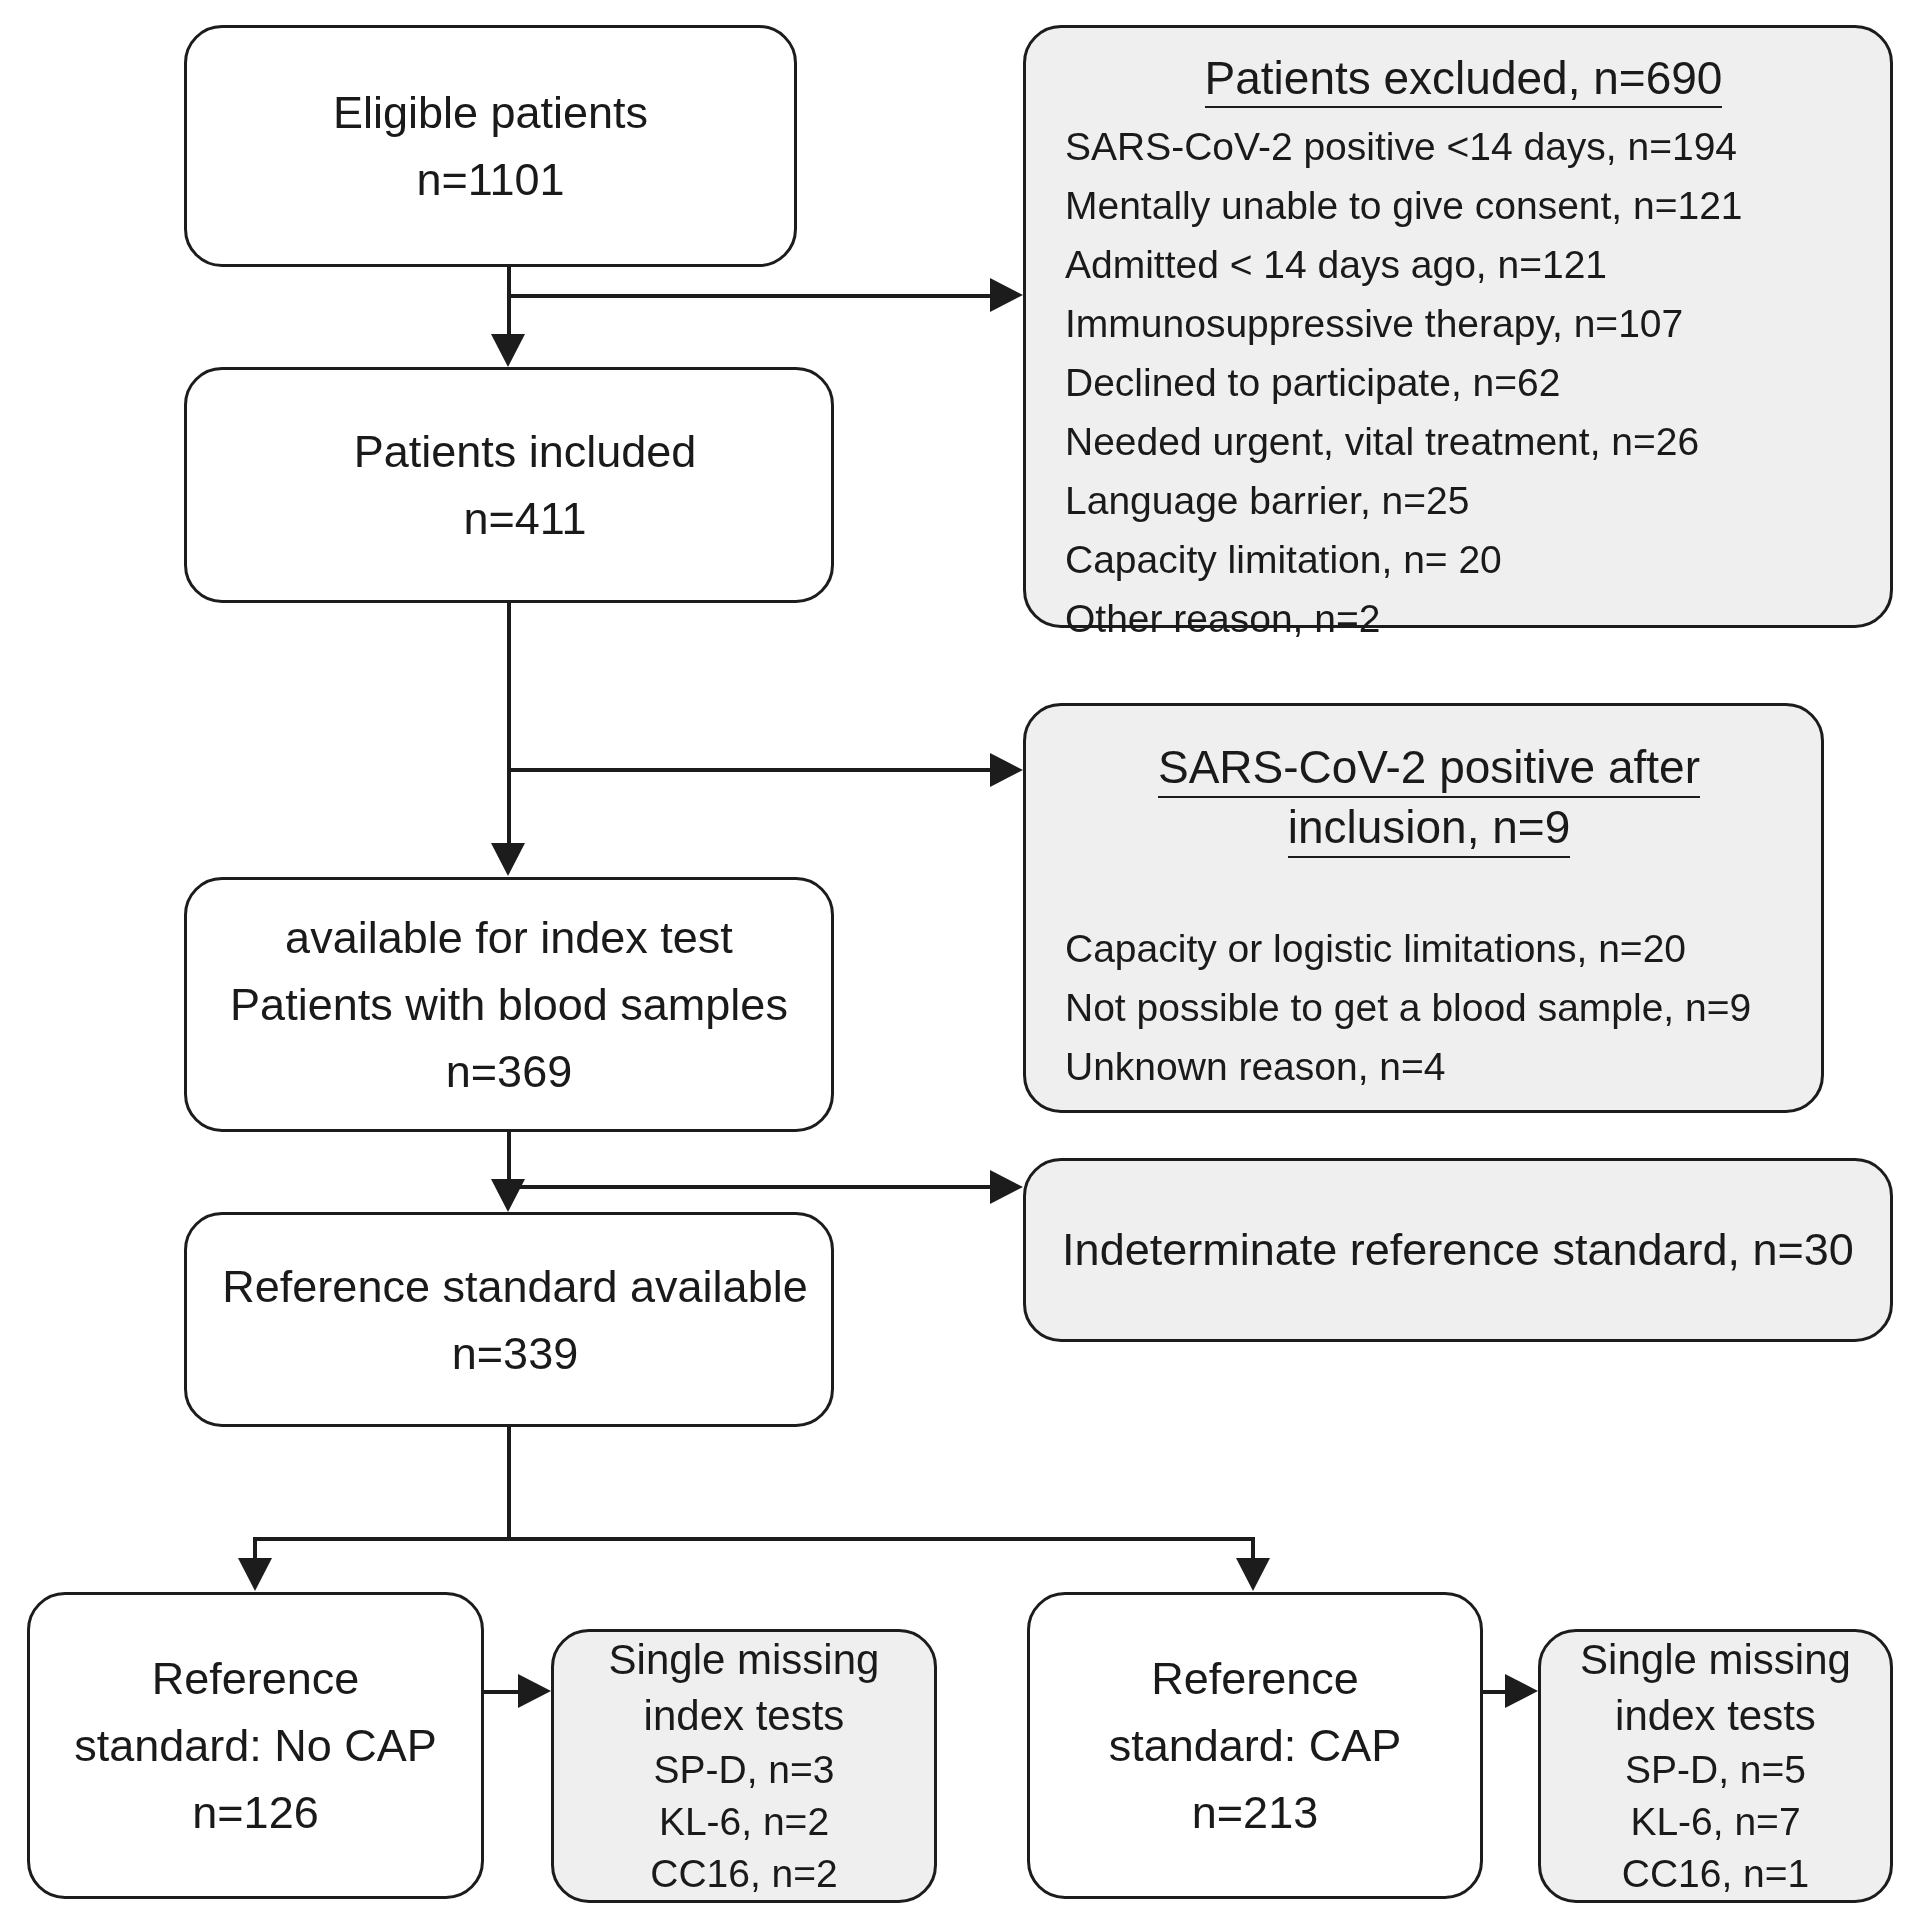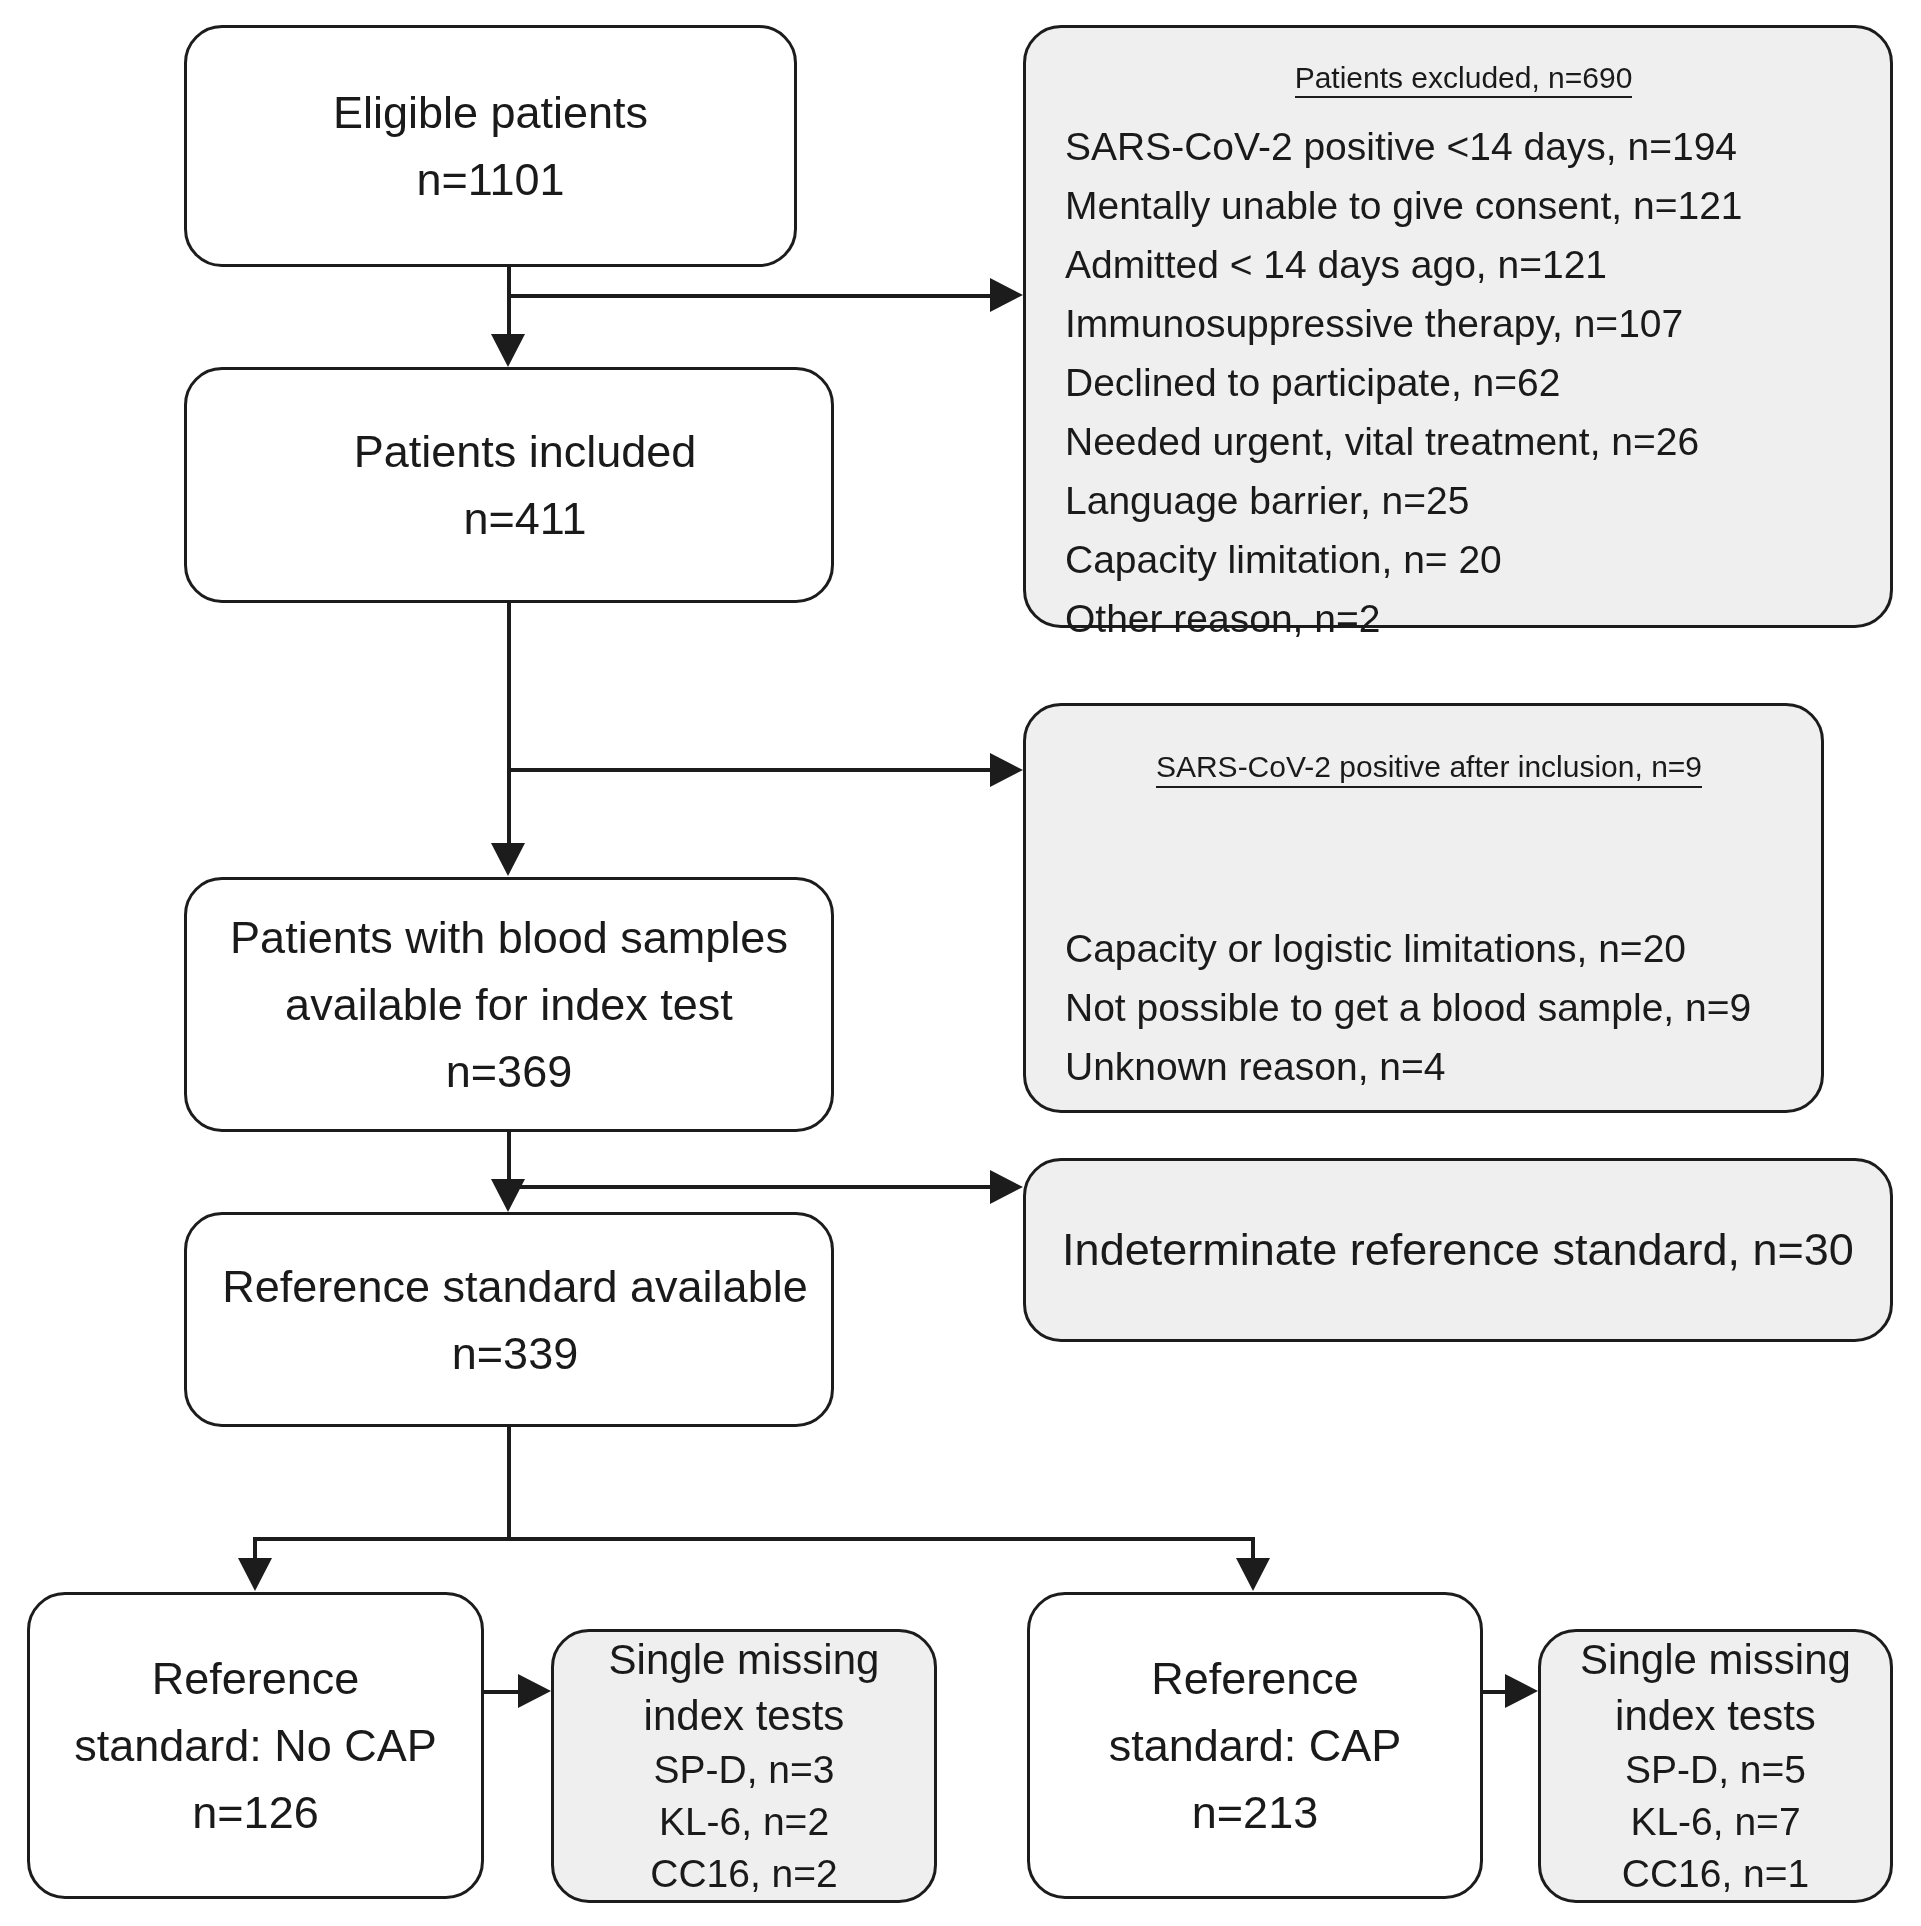--- a/index.html
+++ b/index.html
@@ -24,21 +24,21 @@
     text-align:center;
   }
   .gray{background:#efefef;}
   .flow .line{font-size:45px;line-height:67px;}
   .side{
     justify-content:flex-start;
     align-items:stretch;
     text-align:left;
     padding:19.5px 28px 14px 39px;
   }
-  .side-title{text-align:center;font-size:30px;line-height:60px;margin-bottom:9.8px;}
+  .side-title{text-align:center;font-size:46px;line-height:60px;margin-bottom:9.8px;}
   .u{border-bottom:2.8px solid #1c1c1c;padding-bottom:2.8px;}
   .side-item{font-size:39px;line-height:59px;white-space:nowrap;}
   .center-one{font-size:45px;}
   .mini .line{font-size:42px;line-height:56px;}
   .mini .center-item{font-size:39px;line-height:52px;}
   .vline,.hline{position:absolute;background:#1c1c1c;}
   .vline{width:3.5px;}
   .hline{height:3.5px;}
   .arr-d{position:absolute;width:0;height:0;
     border-left:17px solid transparent;border-right:17px solid transparent;
@@ -57,22 +57,22 @@
       <div class="line">Eligible patients</div>
       <div class="line">n=1101</div>
     </div>
 
   <div class="box flow" style="left:184px;top:367px;width:650px;height:236px;padding-left:32px;">
       <div class="line">Patients included</div>
       <div class="line">n=411</div>
     </div>
 
   <div class="box flow" style="left:184px;top:877px;width:650px;height:255px;">
+      <div class="line">available for index test</div>
       <div class="line">Patients with blood samples</div>
-      <div class="line">available for index test</div>
       <div class="line">n=369</div>
     </div>
 
   <div class="box flow" style="left:184px;top:1212px;width:650px;height:215px;padding-left:12px;">
       <div class="line">Reference standard available</div>
       <div class="line">n=339</div>
     </div>
 
   <div class="box gray side" style="left:1023px;top:25px;width:870px;height:603px;">
     <div class="side-title"><span class="u">Patients excluded, n=690</span></div>

